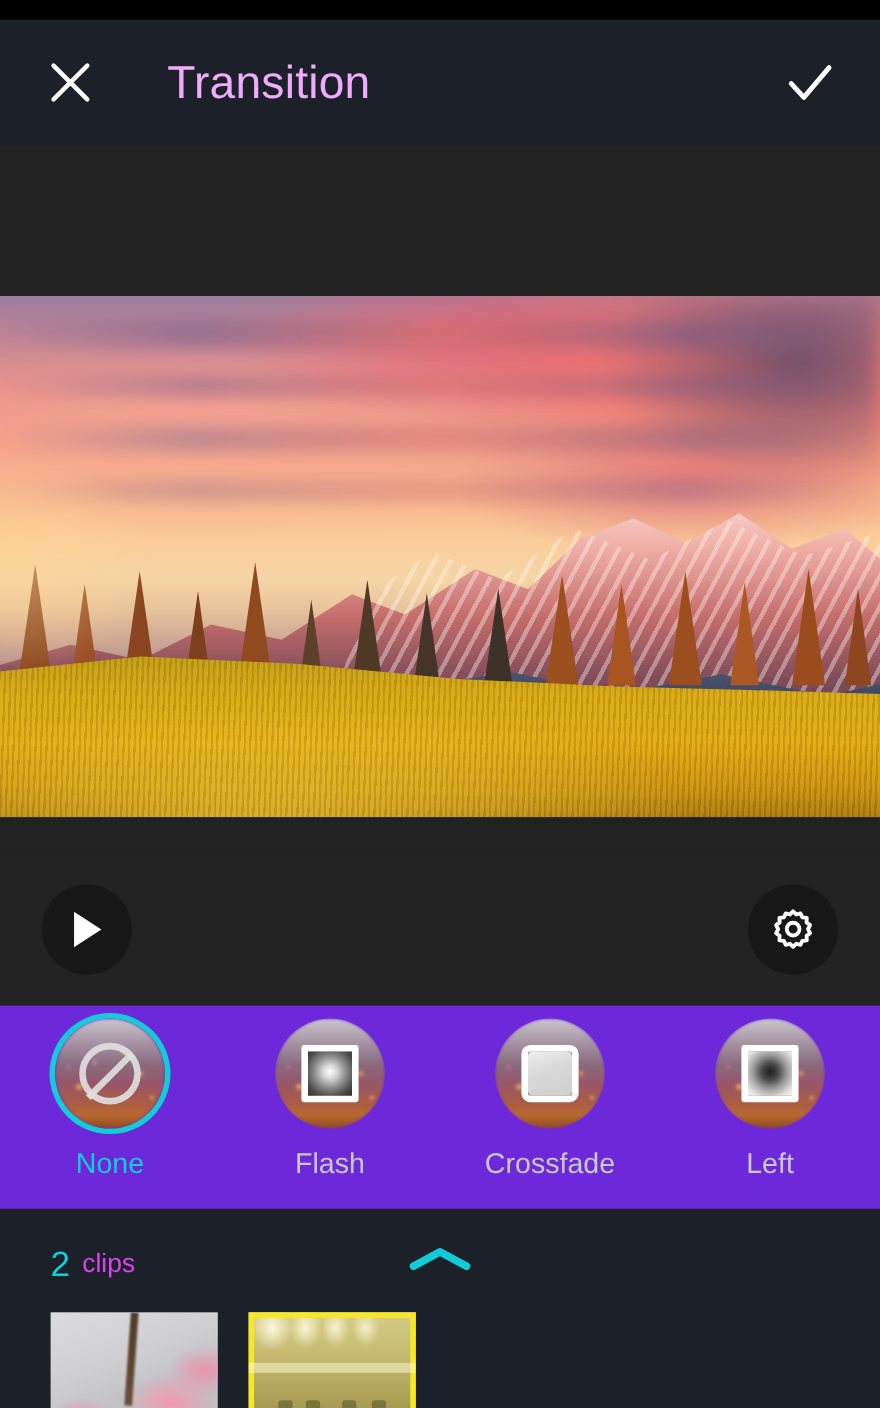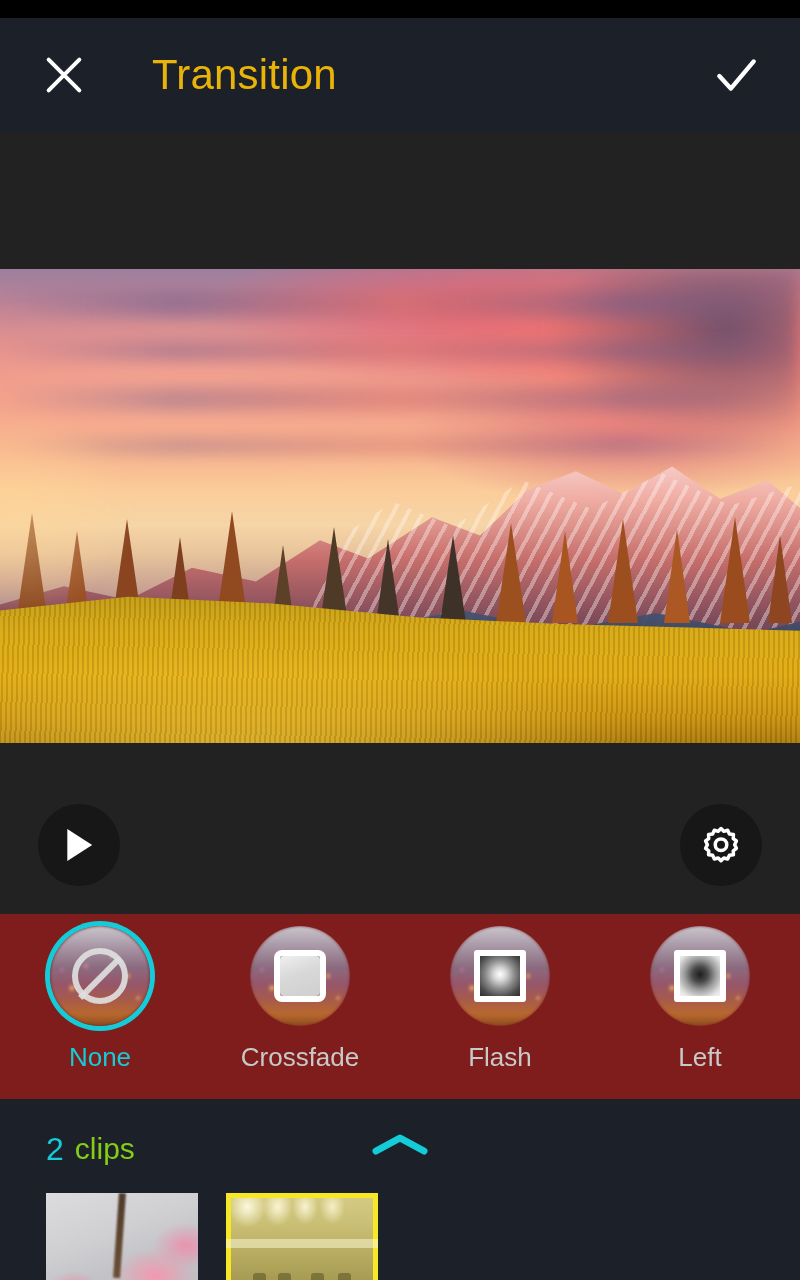--- a/index.html
+++ b/index.html
@@ -15,21 +15,21 @@
   .status-strip { height:18px; background:#000; width:100%; }
 
   
   .header {
     height:114px; background:#1c2029;
     display:flex; align-items:center; padding:0 38px;
     position:relative;
   }
   .hdr-icon { width:52px; height:52px; display:flex; align-items:center; justify-content:center; cursor:pointer; }
   .hdr-title {
-    color:#eab308; font-size:42px; font-weight:400;
+    color:#f0abfc; font-size:42px; font-weight:400;
     margin-left:62px; letter-spacing:.2px; white-space:nowrap;
   }
   .hdr-spacer { flex:1; }
 
   
   .preview-wrap { background:#222222; height:644px; position:relative; }
   .letterbox-top { height:137px; background:#222222; }
   .preview-img { height:474px; width:100%; position:relative; overflow:hidden; }
 
   
@@ -107,21 +107,21 @@
 
   
   .playbar { height:138px; background:#222222; position:relative; display:flex; align-items:center; padding:0 38px; }
   .round-btn {
     width:82px; height:82px; border-radius:50%; background:#171717;
     display:flex; align-items:center; justify-content:center; cursor:pointer;
   }
   .playbar .spacer { flex:1; }
 
   
-  .transitions { background:#7f1d1d; height:185px; display:flex; align-items:flex-start; padding-top:12px; }
+  .transitions { background:#6d28d9; height:185px; display:flex; align-items:flex-start; padding-top:12px; }
   .t-item { flex:1; display:flex; flex-direction:column; align-items:center; cursor:pointer; }
   .t-thumb {
     width:100px; height:100px; border-radius:50%; position:relative; overflow:hidden;
     display:flex; align-items:center; justify-content:center;
   }
   .t-thumb .bokeh {
     position:absolute; inset:0; border-radius:50%;
     background:
       radial-gradient(circle 6px at 22% 62%, rgba(255,190,90,.95), rgba(255,190,90,0) 70%),
       radial-gradient(circle 5px at 78% 50%, rgba(255,170,80,.9), rgba(255,170,80,0) 70%),
@@ -155,21 +155,21 @@
   }
   .ic-none:after {
     content:""; position:absolute; left:50%; top:-4px; width:6px; height:56px;
     background:rgba(222,222,222,.92); transform:translateX(-50%) rotate(45deg); transform-origin:50% 50%;
   }
 
   
   .clips { background:#1c2029; height:181px; position:relative; padding:24px 0 0 0; }
   .clips-head { display:flex; align-items:center; padding:0 46px; position:relative; height:52px; }
   .clip-count { color:#13ccd8; font-size:32px; }
-  .clip-word { color:#84cc16; font-size:30px; margin-left:11px; }
+  .clip-word { color:#d946ef; font-size:24px; margin-left:11px; }
   .collapse-chev {
     position:absolute; left:0; right:0; top:2px; margin:auto; width:70px; height:40px;
     display:flex; align-items:center; justify-content:center; cursor:pointer;
   }
   .clip-row { display:flex; gap:28px; padding:18px 0 0 46px; }
   .clip-thumb { width:152px; height:115px; position:relative; overflow:hidden; cursor:pointer; }
   .clip-thumb.selected { outline:5px solid #f7e827; outline-offset:-5px; }
   .clip-a {
     background:
       radial-gradient(ellipse 38% 34% at 72% 72%, rgba(245,150,175,.95), rgba(245,150,175,0) 70%),
@@ -280,38 +280,38 @@
           <div class="ic-none"></div>
         </div>
       </div>
       <div class="t-label active">None</div>
     </div>
 
     <div class="t-item">
       <div class="t-thumb">
         <div class="bokeh"></div>
         <div class="ic">
+          <div class="ic-frame sharp">
+              <div class="ic-inner inner-flash"></div>
+            </div>
+        </div>
+      </div>
+      <div class="t-label">Flash</div>
+    </div>
+
+    <div class="t-item">
+      <div class="t-thumb">
+        <div class="bokeh"></div>
+        <div class="ic">
           <div class="ic-frame">
               <div class="ic-inner inner-cross"></div>
             </div>
         </div>
       </div>
       <div class="t-label">Crossfade</div>
-    </div>
-
-    <div class="t-item">
-      <div class="t-thumb">
-        <div class="bokeh"></div>
-        <div class="ic">
-          <div class="ic-frame sharp">
-              <div class="ic-inner inner-flash"></div>
-            </div>
-        </div>
-      </div>
-      <div class="t-label">Flash</div>
     </div>
 
     <div class="t-item">
       <div class="t-thumb">
         <div class="bokeh"></div>
         <div class="ic">
           <div class="ic-frame sharp">
               <div class="ic-inner inner-blank"></div>
             </div>
         </div>

